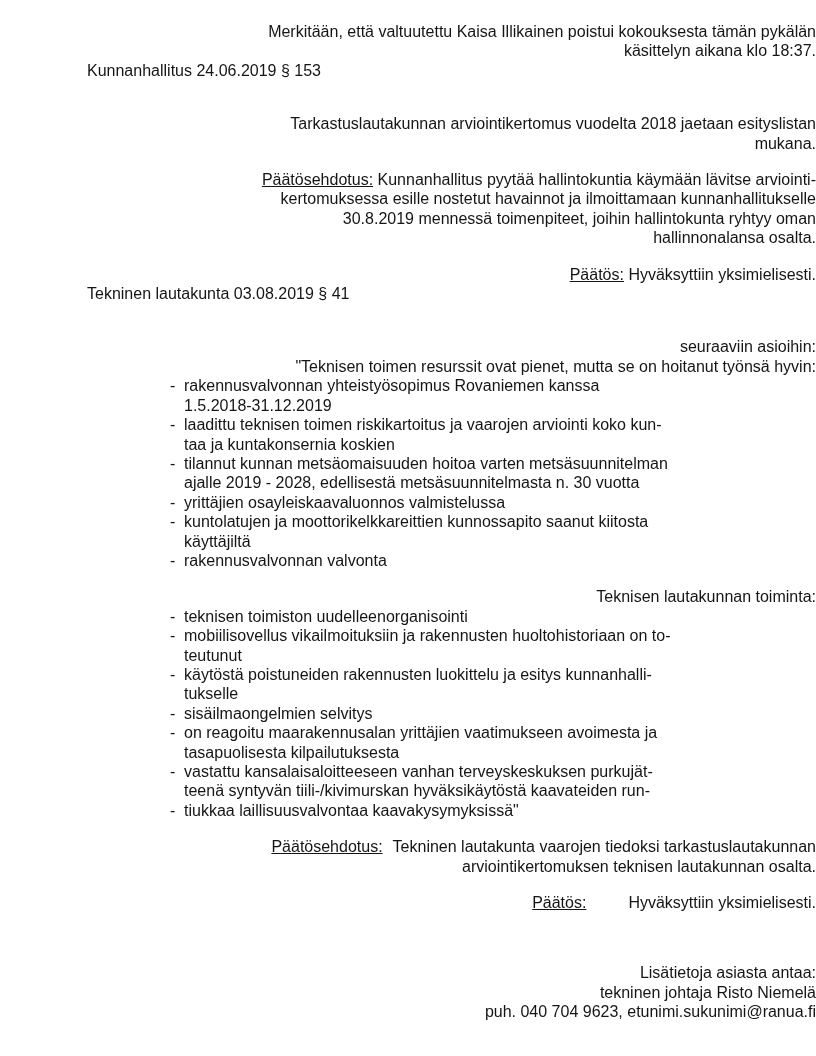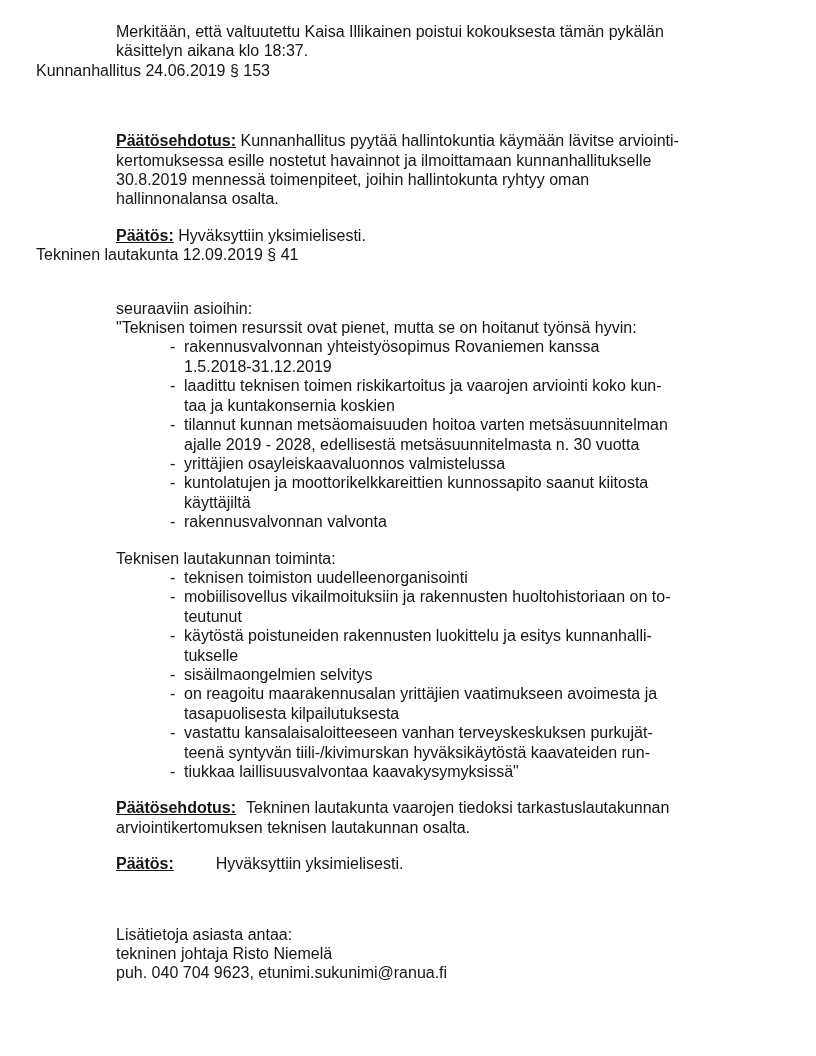--- a/index.html
+++ b/index.html
@@ -6,58 +6,62 @@
   html, body { width: 816px; height: 1056px; }
   body {
     background: #ffffff;
     font-family: "Liberation Sans", "DejaVu Sans", sans-serif;
     font-size: 16px;
     color: #151515;
     padding-top: 22px;
     overflow: hidden;
   }
   .line { line-height: 19.4px; white-space: pre; }
-  .ind-body   { margin-left: 116px; }
-  .ind-header { margin-left: 36px; }
+  .ind-body   { margin-left: 84px; text-align: right; }
+  .ind-header { margin-left: 87px; }
   .sp1 { height: 17px; }
   .sp2 { height: 34px; }
-  .label { font-weight: bold; text-decoration: underline; }
+  .label { font-weight: normal; text-decoration: underline; }
   .gap-md  { margin-right: 10px; }
   .gap-tab { margin-right: 42px; }
   .bullet-row { display: flex; margin-left: 170px; }
   .bullet-row .dash { flex: 0 0 14px; width: 14px; line-height: 19.4px; }
   .bullet-text { min-width: 0; }
 </style>
 </head>
 <body>
 
 <div>
 
   <div>
     <div class="line ind-body">Merkitään, että valtuutettu Kaisa Illikainen poistui kokouksesta tämän pykälän</div>
     <div class="line ind-body">käsittelyn aikana klo 18:37.</div>
   </div>
   <div class="line ind-header">Kunnanhallitus 24.06.2019 § 153</div>
 
   <div class="sp2"></div>
 
+  <div>
+    <div class="line ind-body">Tarkastuslautakunnan arviointikertomus vuodelta 2018 jaetaan esityslistan</div>
+    <div class="line ind-body">mukana.</div>
+  </div>
 
   <div class="sp1"></div>
 
   <div>
     <div class="line ind-body"><span class="label">Päätösehdotus:</span> <span>Kunnanhallitus pyytää hallintokuntia käymään lävitse arviointi-</span></div>
     <div class="line ind-body">kertomuksessa esille nostetut havainnot ja ilmoittamaan kunnanhallitukselle</div>
     <div class="line ind-body">30.8.2019 mennessä toimenpiteet, joihin hallintokunta ryhtyy oman</div>
     <div class="line ind-body">hallinnonalansa osalta.</div>
   </div>
 
   <div class="sp1"></div>
 
   <div class="line ind-body"><span class="label">Päätös:</span> <span>Hyväksyttiin yksimielisesti.</span></div>
-  <div class="line ind-header">Tekninen lautakunta 12.09.2019 § 41</div>
+  <div class="line ind-header">Tekninen lautakunta 03.08.2019 § 41</div>
 
   <div class="sp2"></div>
 
   <div>
     <div class="line ind-body">seuraaviin asioihin:</div>
   </div>
   <div class="line ind-body">"Teknisen toimen resurssit ovat pienet, mutta se on hoitanut työnsä hyvin:</div>
 
   <div>
     <div class="bullet-row">

